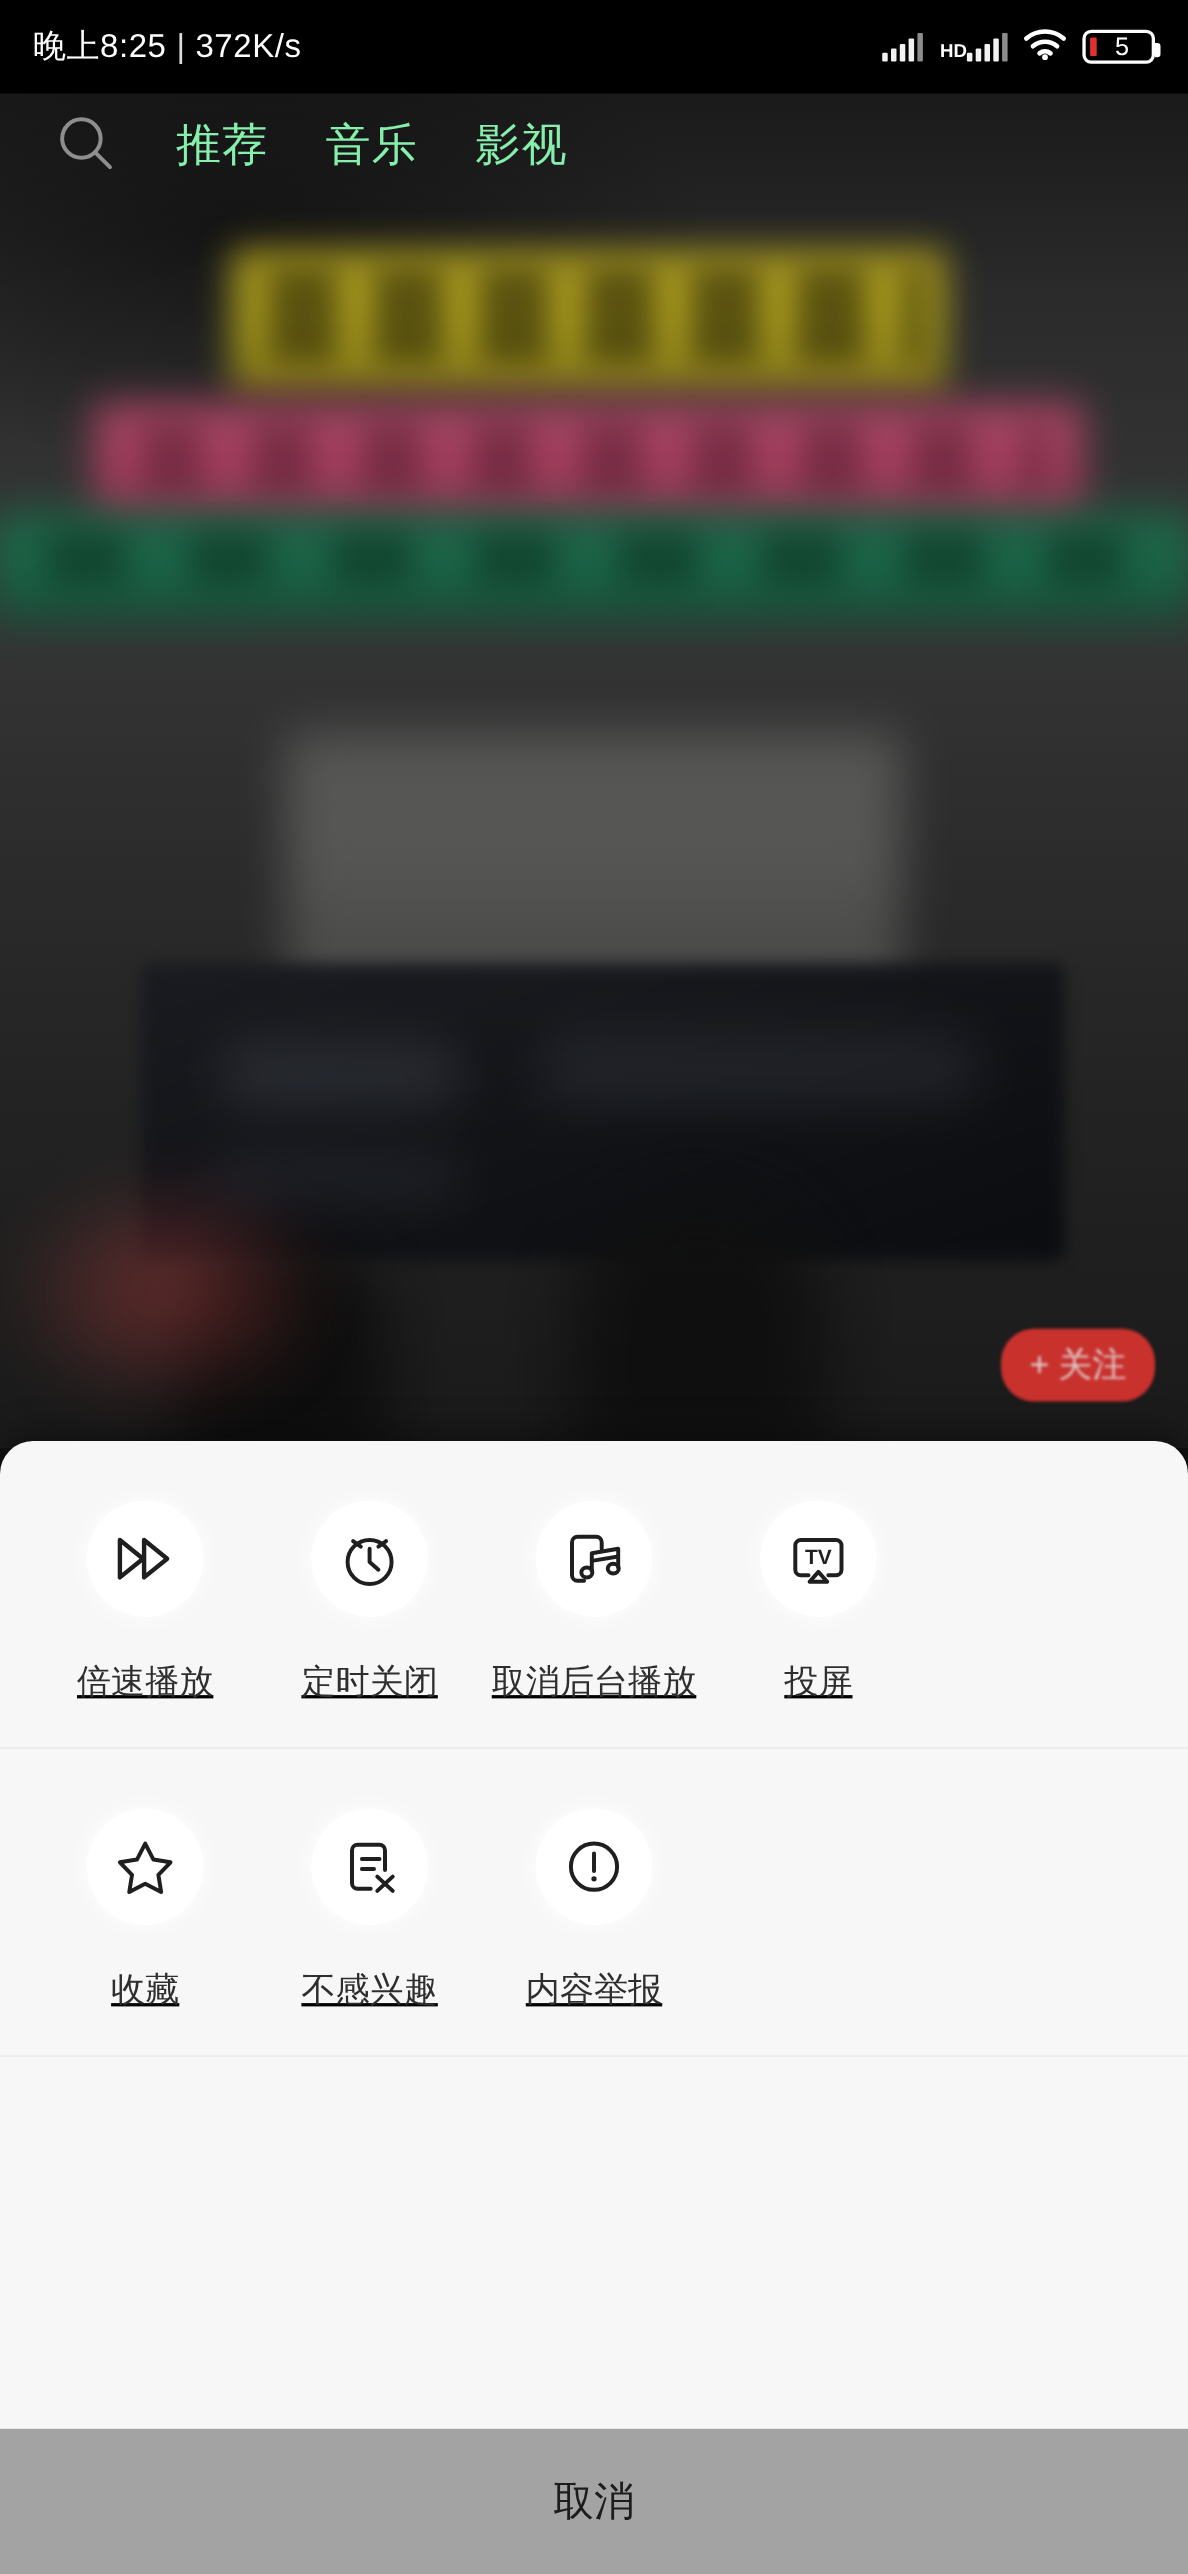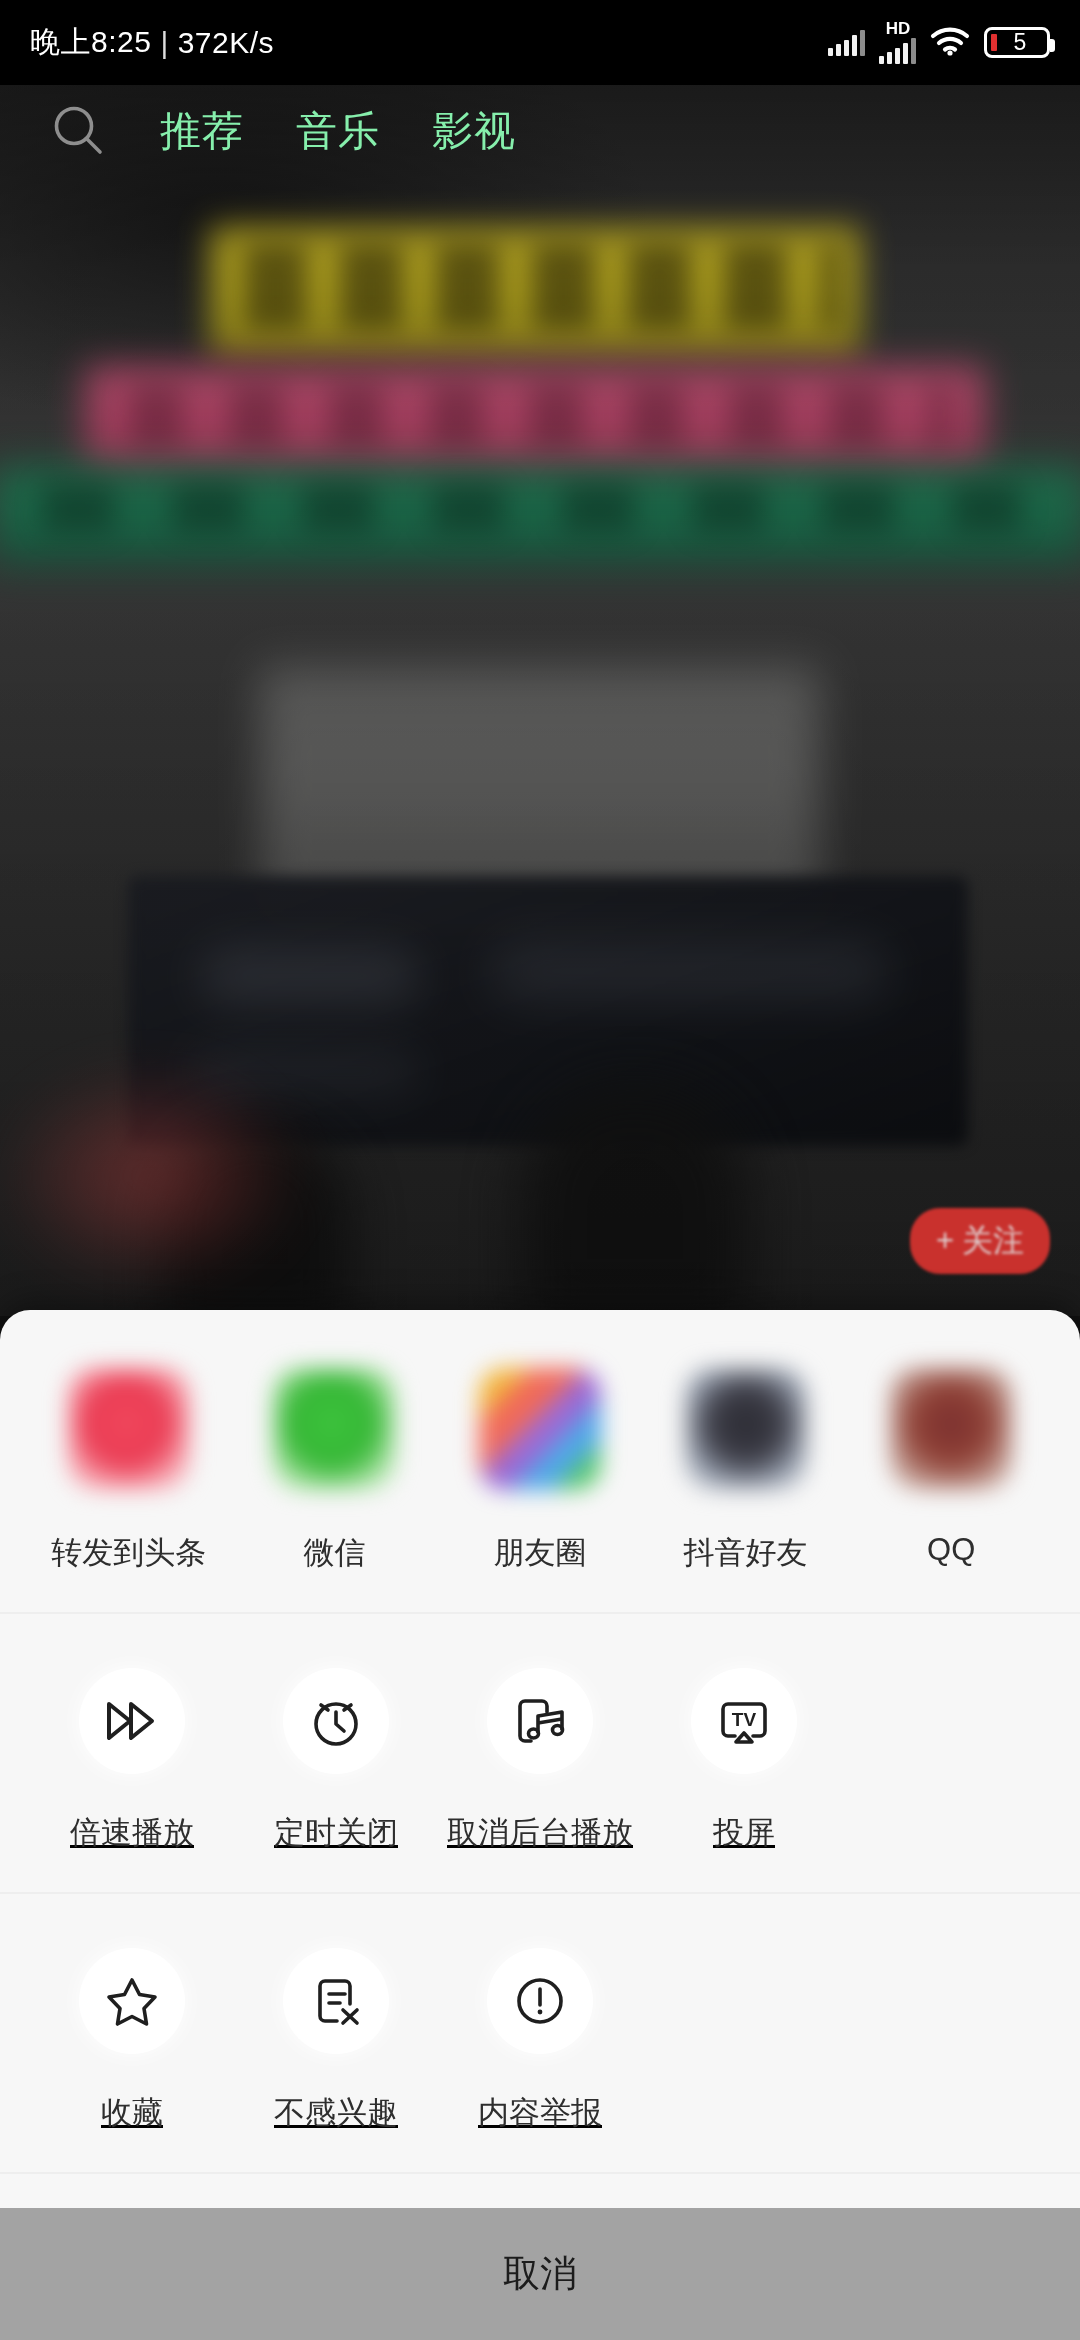--- a/index.html
+++ b/index.html
@@ -23,21 +23,21 @@
   .sb-net { font-weight:400; }
   .sb-right { display:flex; align-items:center; gap:14px; }
 
   .signal { display:flex; align-items:flex-end; gap:3px; height:26px; }
   .signal i { display:block; width:5px; background:#fff; border-radius:1px; }
   .signal i:nth-child(1){height:8px;opacity:.95}
   .signal i:nth-child(2){height:12px;opacity:.95}
   .signal i:nth-child(3){height:16px;opacity:.95}
   .signal i:nth-child(4){height:21px;opacity:.95}
   .signal i:nth-child(5){height:26px;opacity:.55}
-  .hdwrap { display:flex; flex-direction:column; align-items:center; }
+  .hdwrap { display:flex; flex-direction:row; align-items:flex-end; }
   .hdlabel { color:#fff; font-size:17px; line-height:16px; font-weight:700; margin-bottom:1px; margin-left:1px;}
   .battery {
     width:66px; height:31px; border:3px solid #fff; border-radius:8px;
     display:flex; align-items:center; position:relative; padding:0 4px;
   }
   .battery:after{
     content:""; position:absolute; right:-8px; top:9px; width:5px; height:13px;
     background:#fff; border-radius:0 3px 3px 0;
   }
   .bat-fill{ width:6px; height:17px; background:#e03030; border-radius:1px; }
@@ -273,44 +273,20 @@
   </div>
 
   <div class="follow-btn">
     <span>+</span>
     <span>关注</span>
   </div>
 
   <div class="sheet">
     <div class="sheet-rows">
 
-      <div class="row row-apps divider">
-        <div class="row-inner">
-          <div class="app-item">
-            <div class="app-icon ic-toutiao"></div>
-            <div class="app-label">转发到头条</div>
-          </div>
-          <div class="app-item">
-            <div class="app-icon ic-wechat"></div>
-            <div class="app-label">微信</div>
-          </div>
-          <div class="app-item">
-            <div class="app-icon ic-moments"></div>
-            <div class="app-label">朋友圈</div>
-          </div>
-          <div class="app-item">
-            <div class="app-icon ic-douyin"></div>
-            <div class="app-label">抖音好友</div>
-          </div>
-          <div class="app-item">
-            <div class="app-icon ic-qq"></div>
-            <div class="app-label">QQ</div>
-          </div>
-        </div>
-      </div>
 
       <div class="row row-actions divider">
         <div class="row-inner">
           <div class="act-item">
             <div class="act-circle">
               <svg viewBox="0 0 58 58">
                 <path d="M6 12 L27 29 L6 46 Z" fill="none" stroke="#1f1f1f" stroke-width="4" stroke-linejoin="round"></path>
                 <path d="M28 12 L49 29 L28 46 Z" fill="none" stroke="#1f1f1f" stroke-width="4" stroke-linejoin="round"></path>
               </svg>
             </div>

